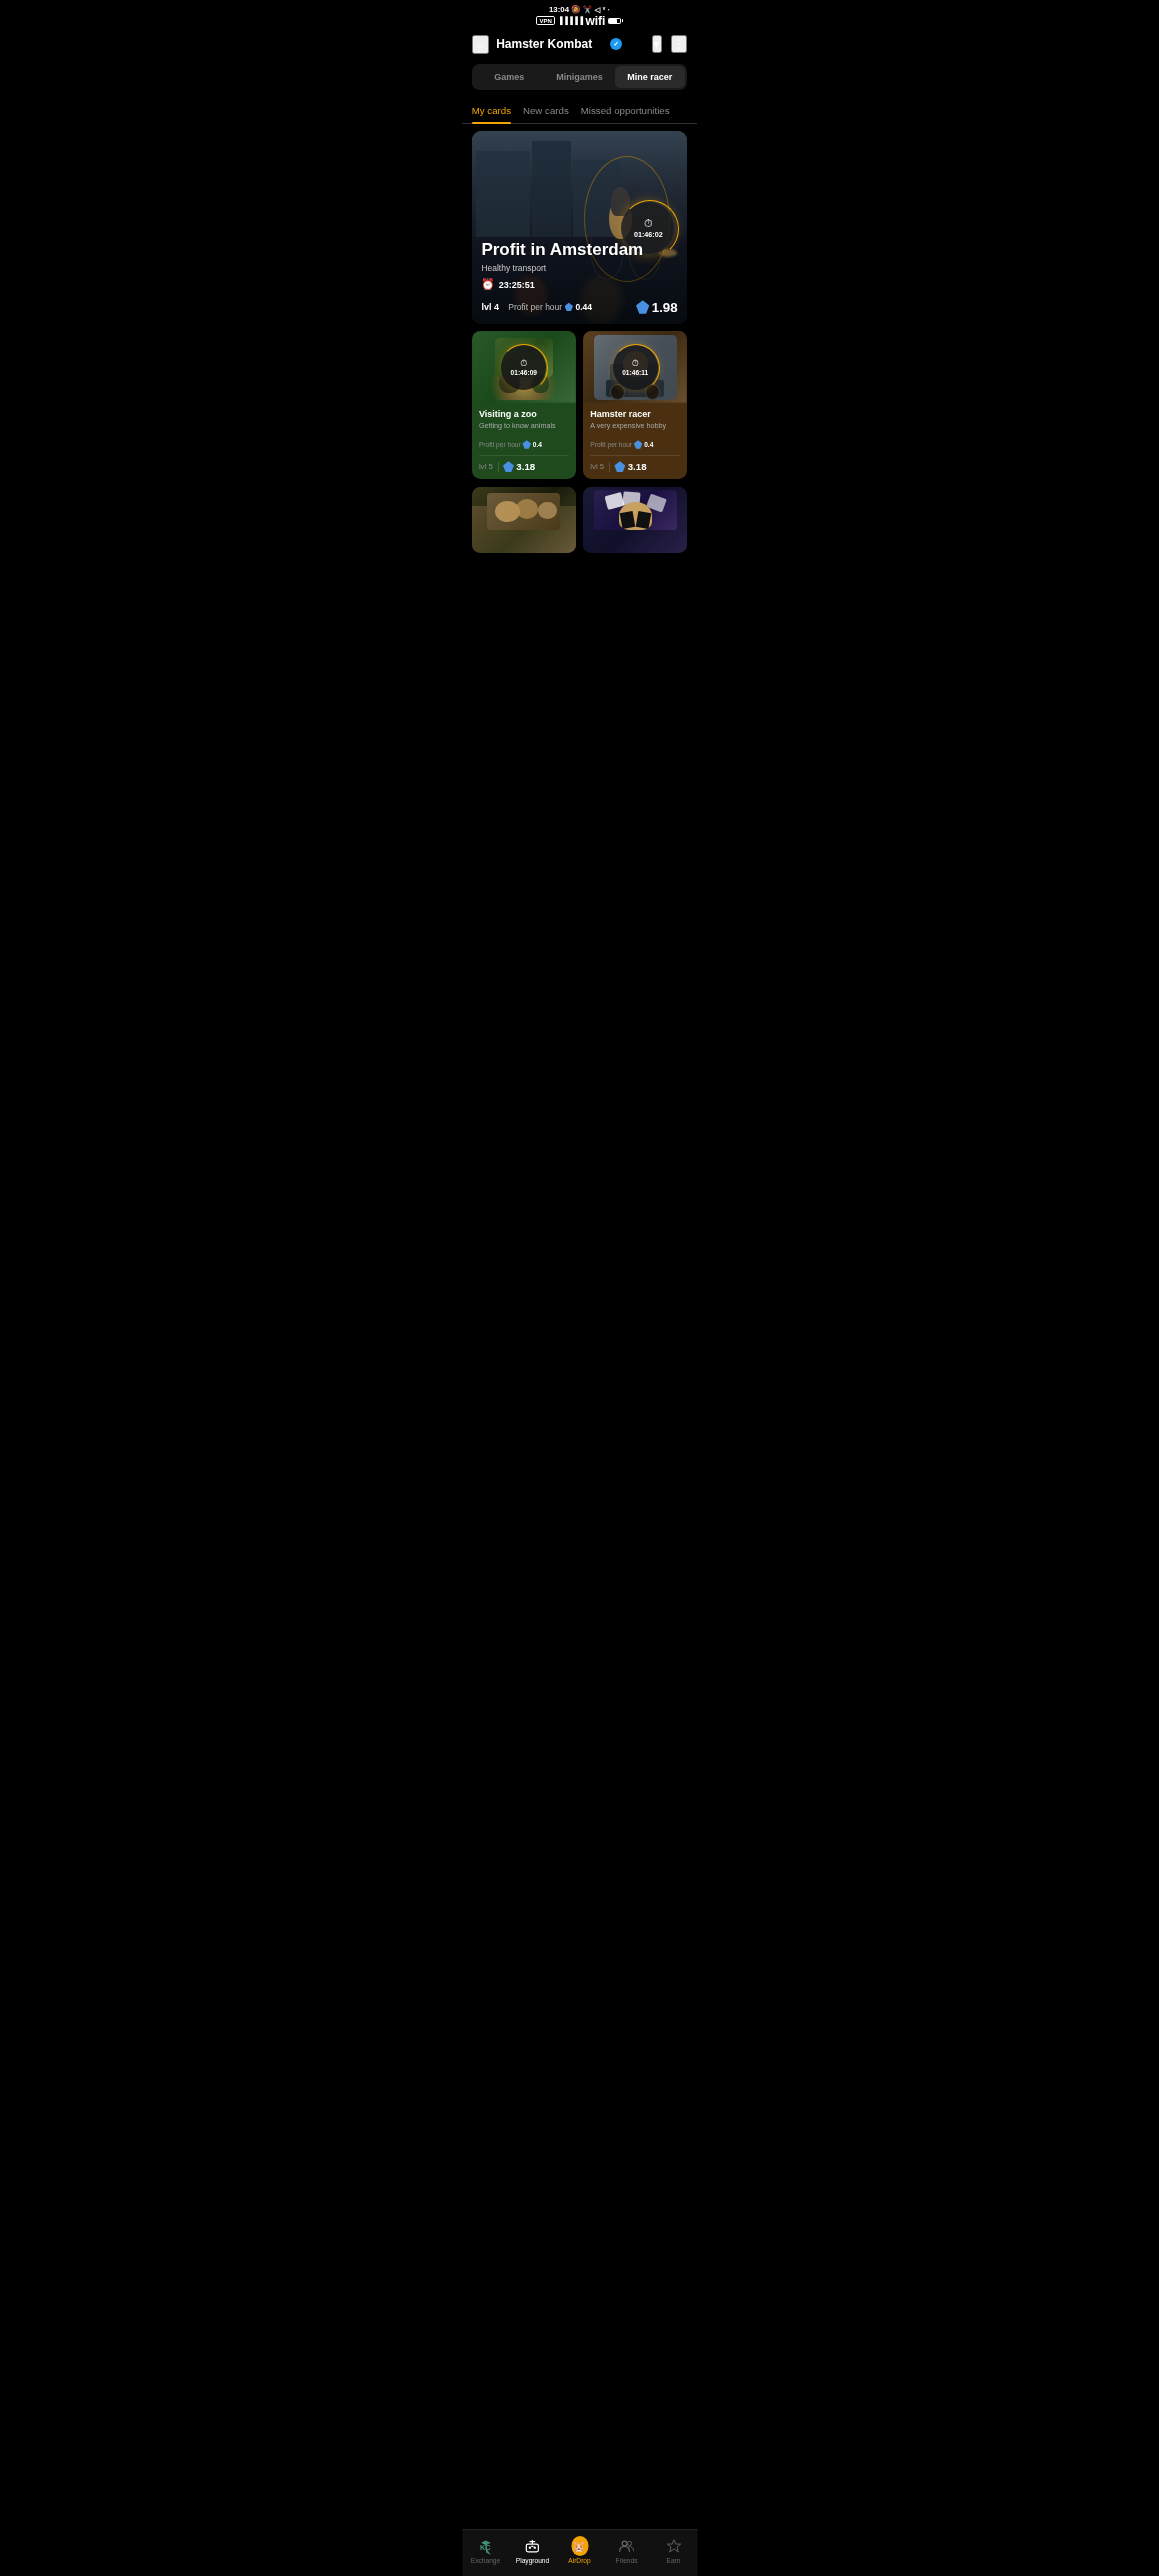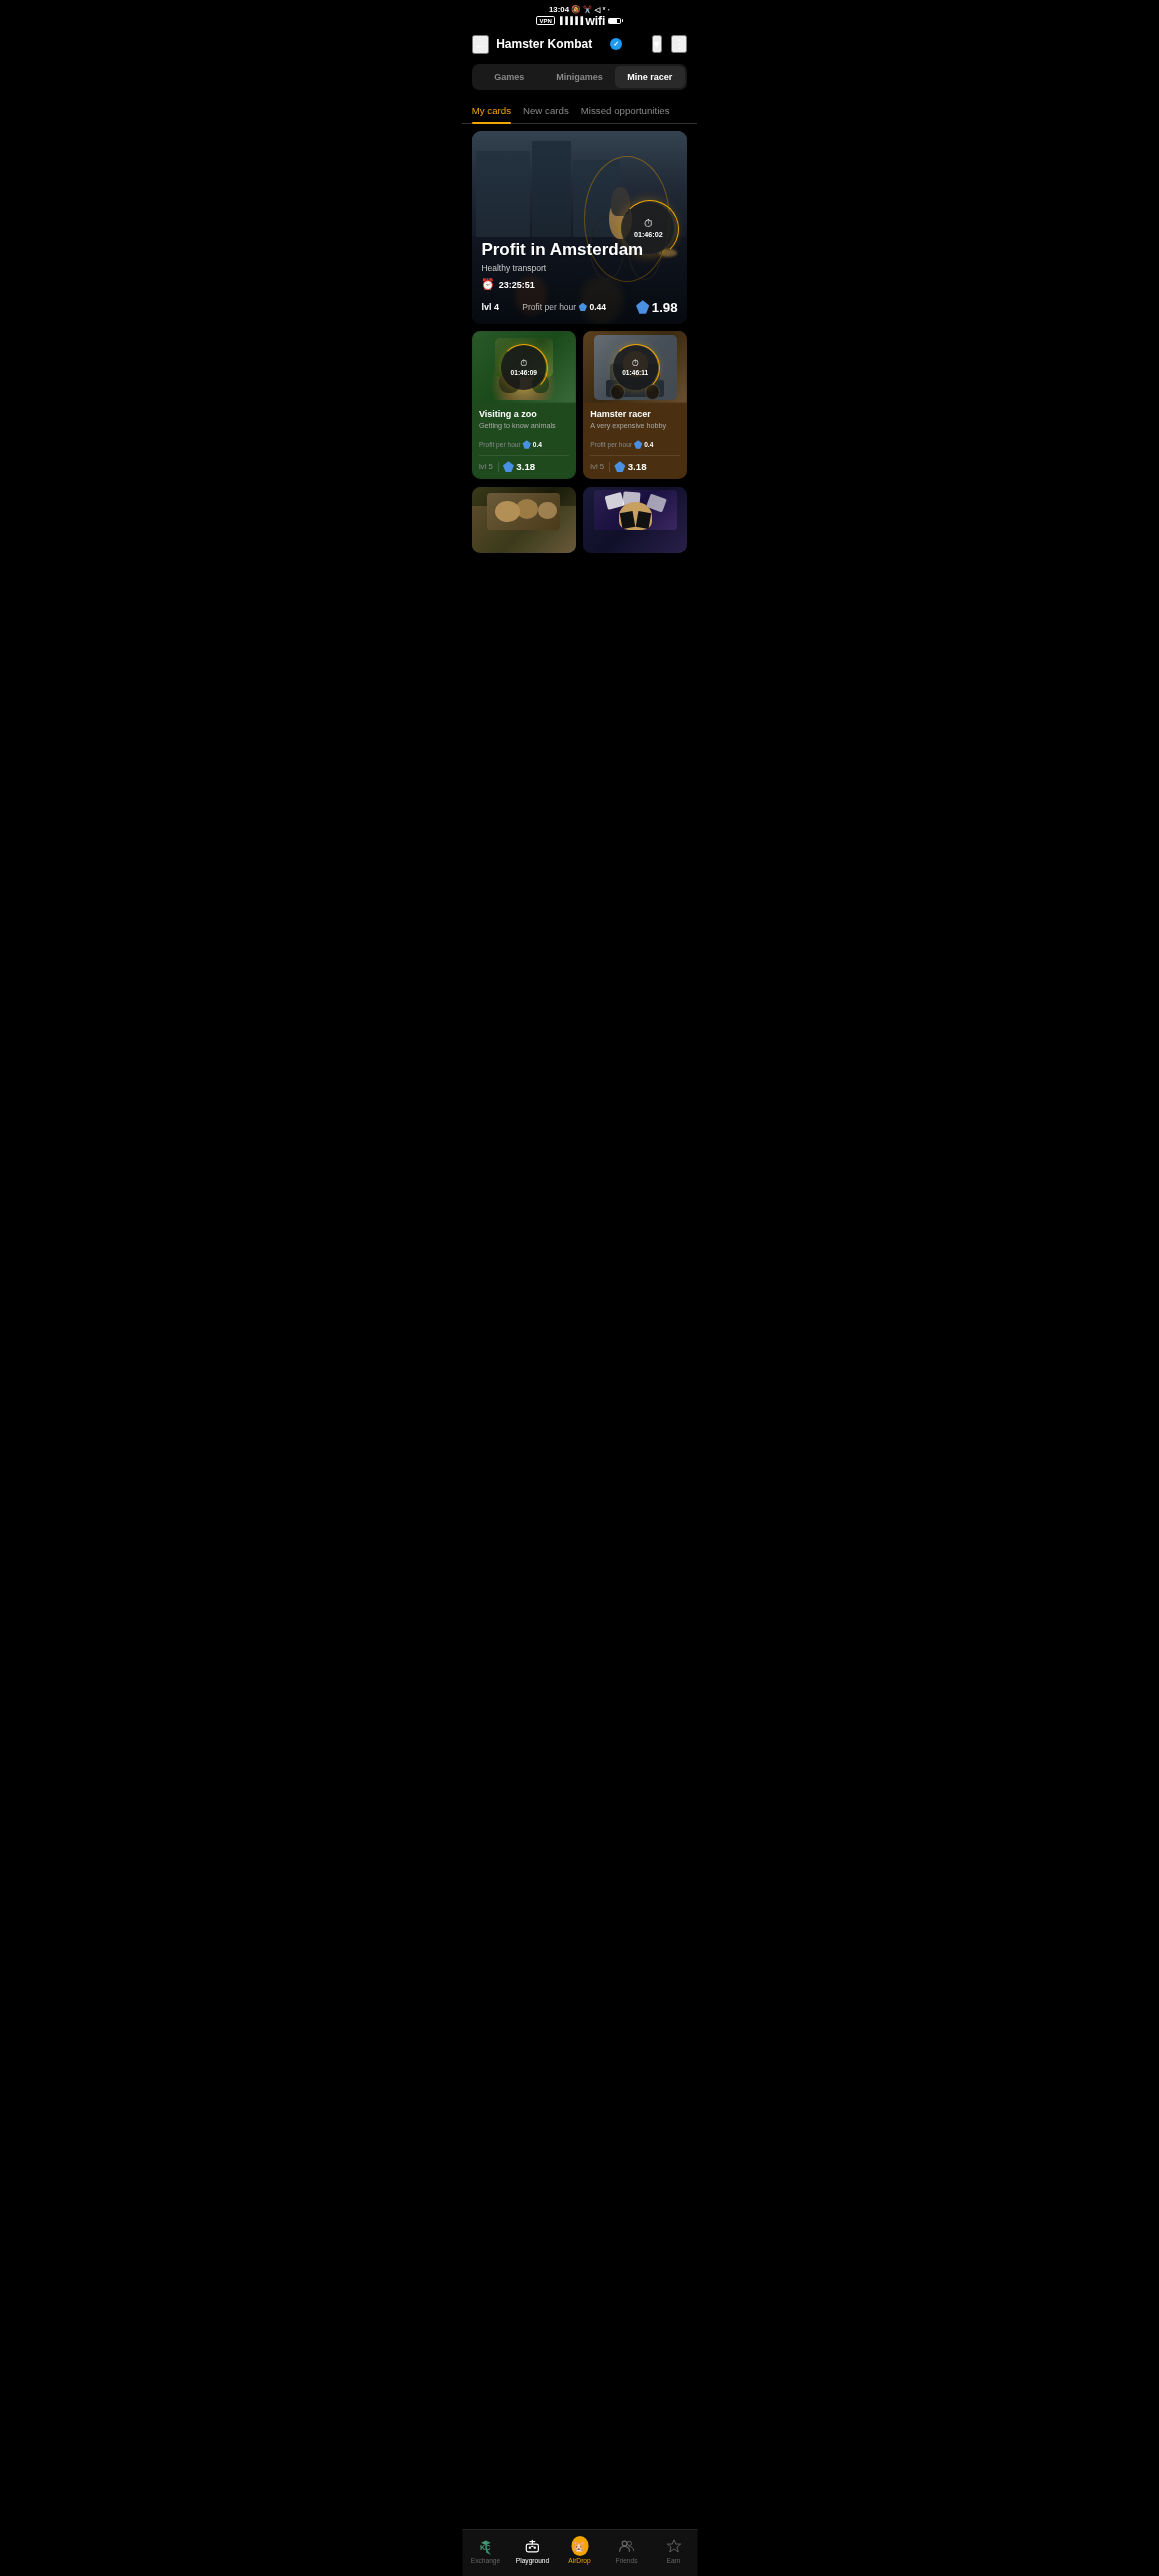--- a/index.html
+++ b/index.html
@@ -555,21 +555,21 @@
 
   <div class="hero-content">
     <div class="hero-title">Profit in Amsterdam</div>
     <div class="hero-subtitle">Healthy transport</div>
     <div class="hero-timer">
       <span class="timer-clock">⏰</span>
       <span>23:25:51</span>
     </div>
     <div class="hero-footer">
       <div class="hero-pph">
-        <span style="font-size:9px;color:#fff;font-weight:700;margin-right:21px;">lvl 4</span>
+        <span style="font-size:9px;color:#fff;font-weight:700;margin-right:7px;">lvl 4</span>
         <span>Profit per hour</span>
         <span class="diamond"></span>
         <span style="color:#fff;font-weight:600;">0.44</span>
       </div>
       <div style="display:flex;align-items:center;gap:2.4px;">
         <span class="diamond diamond-xl"></span>
         <span style="font-size:13.3px;font-weight:700;">1.98</span>
       </div>
     </div>
   </div>

